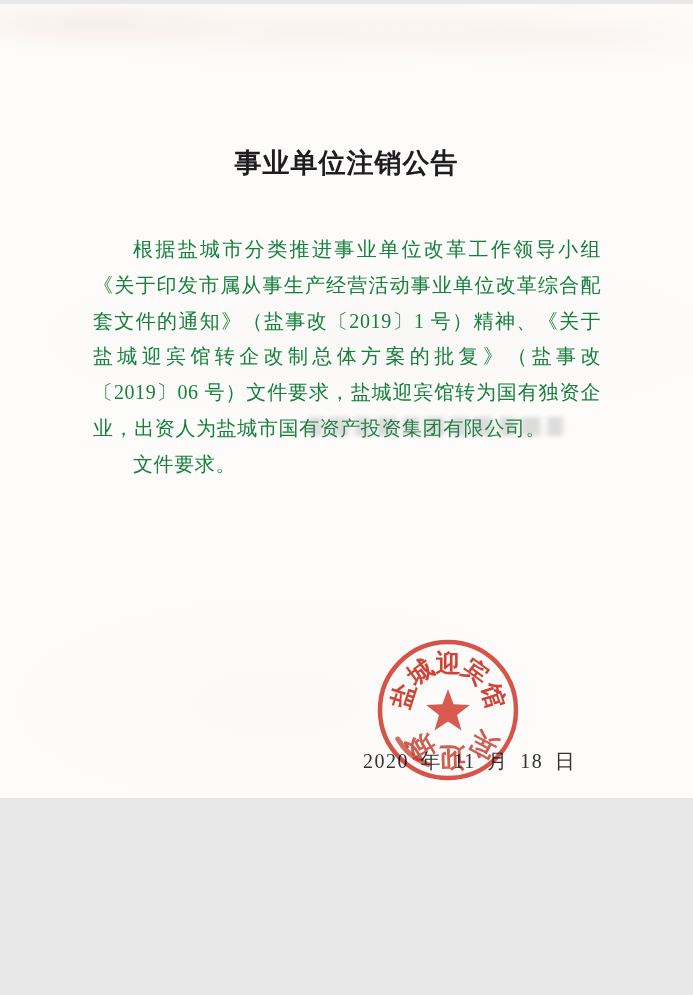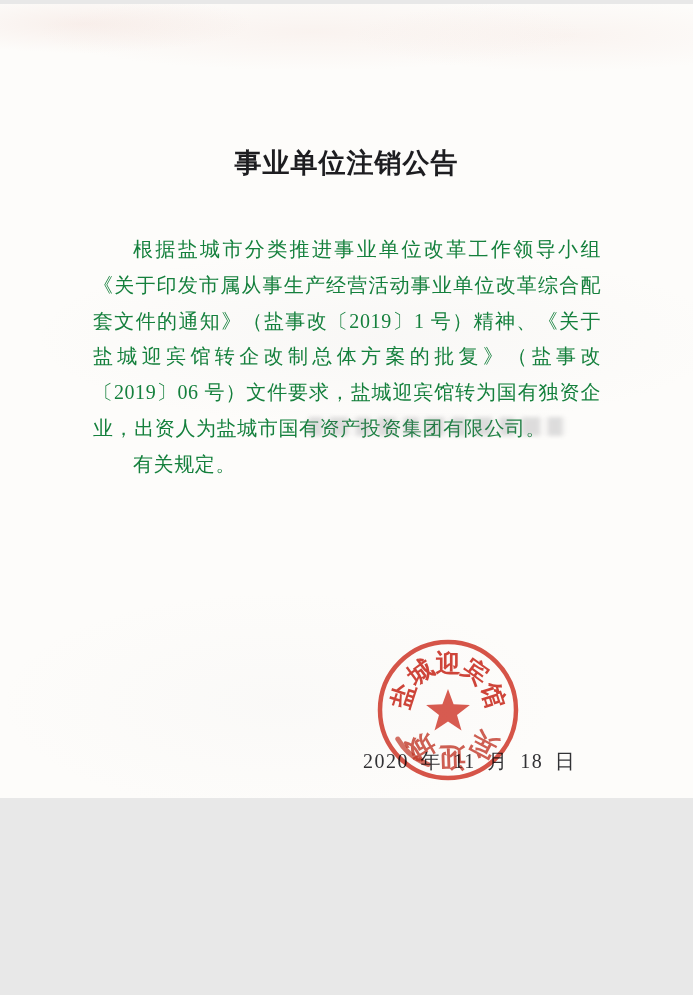--- a/index.html
+++ b/index.html
@@ -89,21 +89,21 @@
 </head>
 <body>
 
 <div class="page">
   <div class="noise"></div>
 
   <div class="doc-title">事业单位注销公告</div>
 
   <div class="doc-body">
     <p>根据盐城市分类推进事业单位改革工作领导小组《关于印发市属从事生产经营活动事业单位改革综合配套文件的通知》（盐事改〔2019〕1 号）精神、《关于盐城迎宾馆转企改制总体方案的批复》（盐事改〔2019〕06 号）文件要求，盐城迎宾馆转为国有独资企业，出资人为盐城市国有资产投资集团有限公司。</p>
-    <p>有关规定。</p>
+    <p>文件要求。</p>
   </div>
 
   <div class="smudge"></div>
 
   <div class="sig-date">2020 年 11 月 18 日</div>
 
   <svg class="seal" viewBox="0 0 160 160" xmlns="http://www.w3.org/2000/svg">
 
     <circle cx="80" cy="80" r="68" fill="none" stroke="#d5463a" stroke-width="4.5" opacity="0.92"></circle>
 

